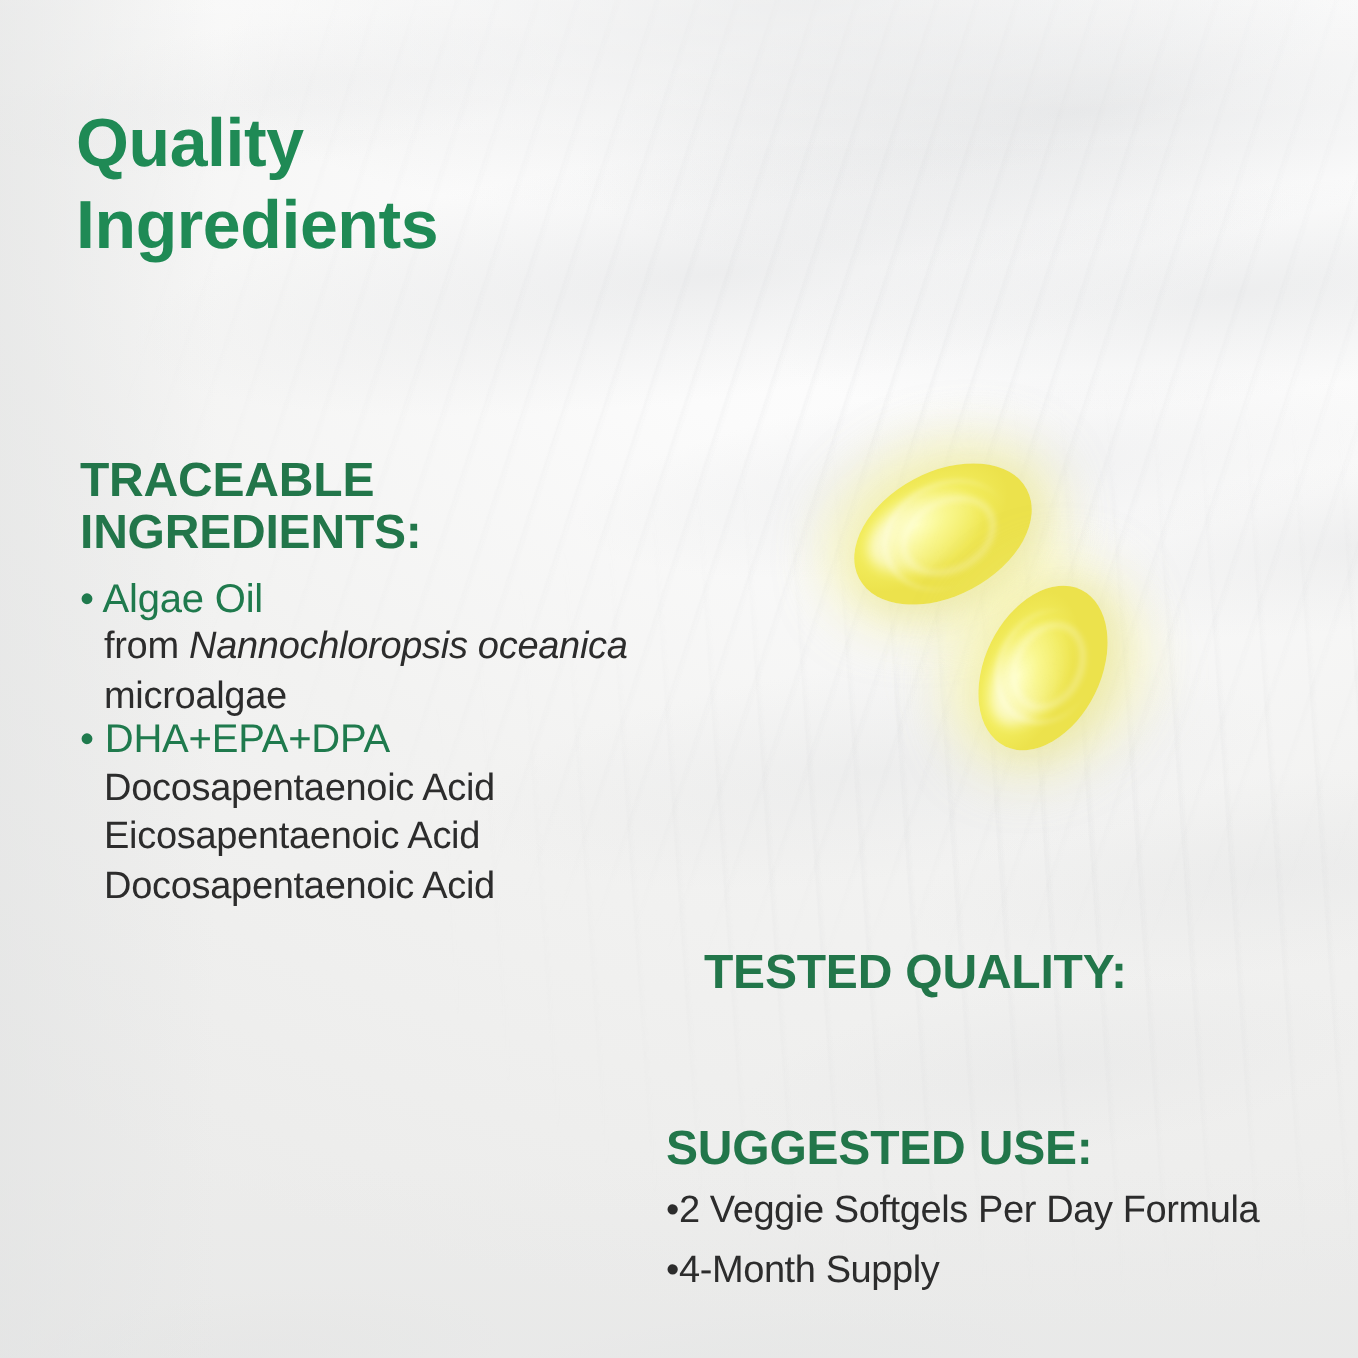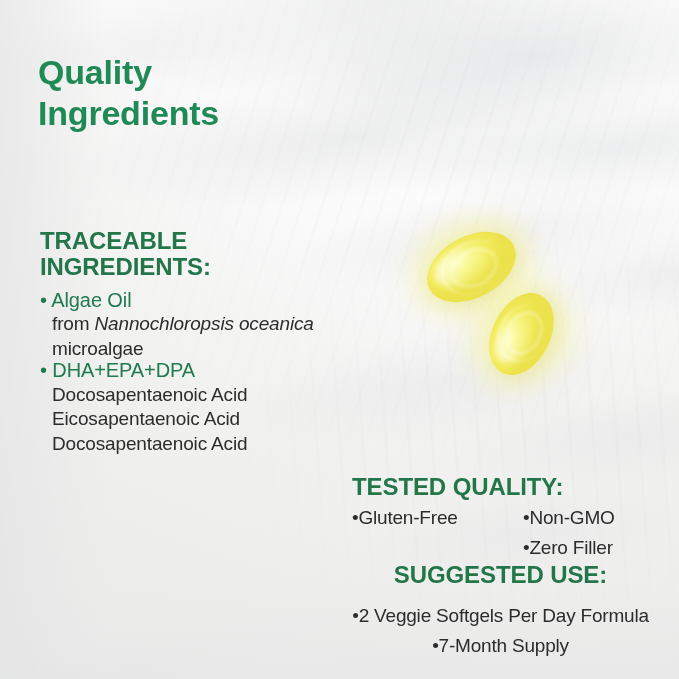--- a/index.html
+++ b/index.html
@@ -138,21 +138,20 @@
     position: absolute;
     left: 352px;
     top: 474px;
     width: 330px;
   }
   .block-suggested {
     position: absolute;
     left: 333px;
     top: 562px;
     width: 335px;
-    text-align: center;
   }
 
   .two-col {
     display: flex;
     margin-top: 5px;
   }
   .col { width: 171px; }
   .col:last-child { width: auto; }
 
   .li {
@@ -269,30 +268,25 @@
     <div class="bullet-green" style="margin-top:11px">• DHA+EPA+DPA</div>
     <div class="sub-line">Docosapentaenoic Acid</div>
     <div class="sub-line">Eicosapentaenoic Acid</div>
     <div class="sub-line">Docosapentaenoic Acid</div>
   </div>
 
   <div class="block-tested">
     <div class="section-heading">TESTED QUALITY:</div>
     <div class="two-col">
       <div class="col">
-        <div class="li">•Gluten-Free</div>
-      </div>
-      <div class="col">
-        <div class="li">•Non-GMO</div>
-        <div class="li li-stack">•Zero Filler</div>
       </div>
     </div>
   </div>
 
   <div class="block-suggested">
     <div class="section-heading">SUGGESTED USE:</div>
-    <div style="margin-top:15px">
+    <div style="margin-top:5px">
       <div class="li">•2 Veggie Softgels Per Day Formula</div>
-      <div class="li li-stack">•7-Month Supply</div>
+      <div class="li li-stack">•4-Month Supply</div>
     </div>
   </div>
 
 </div>
 
 </body></html>

